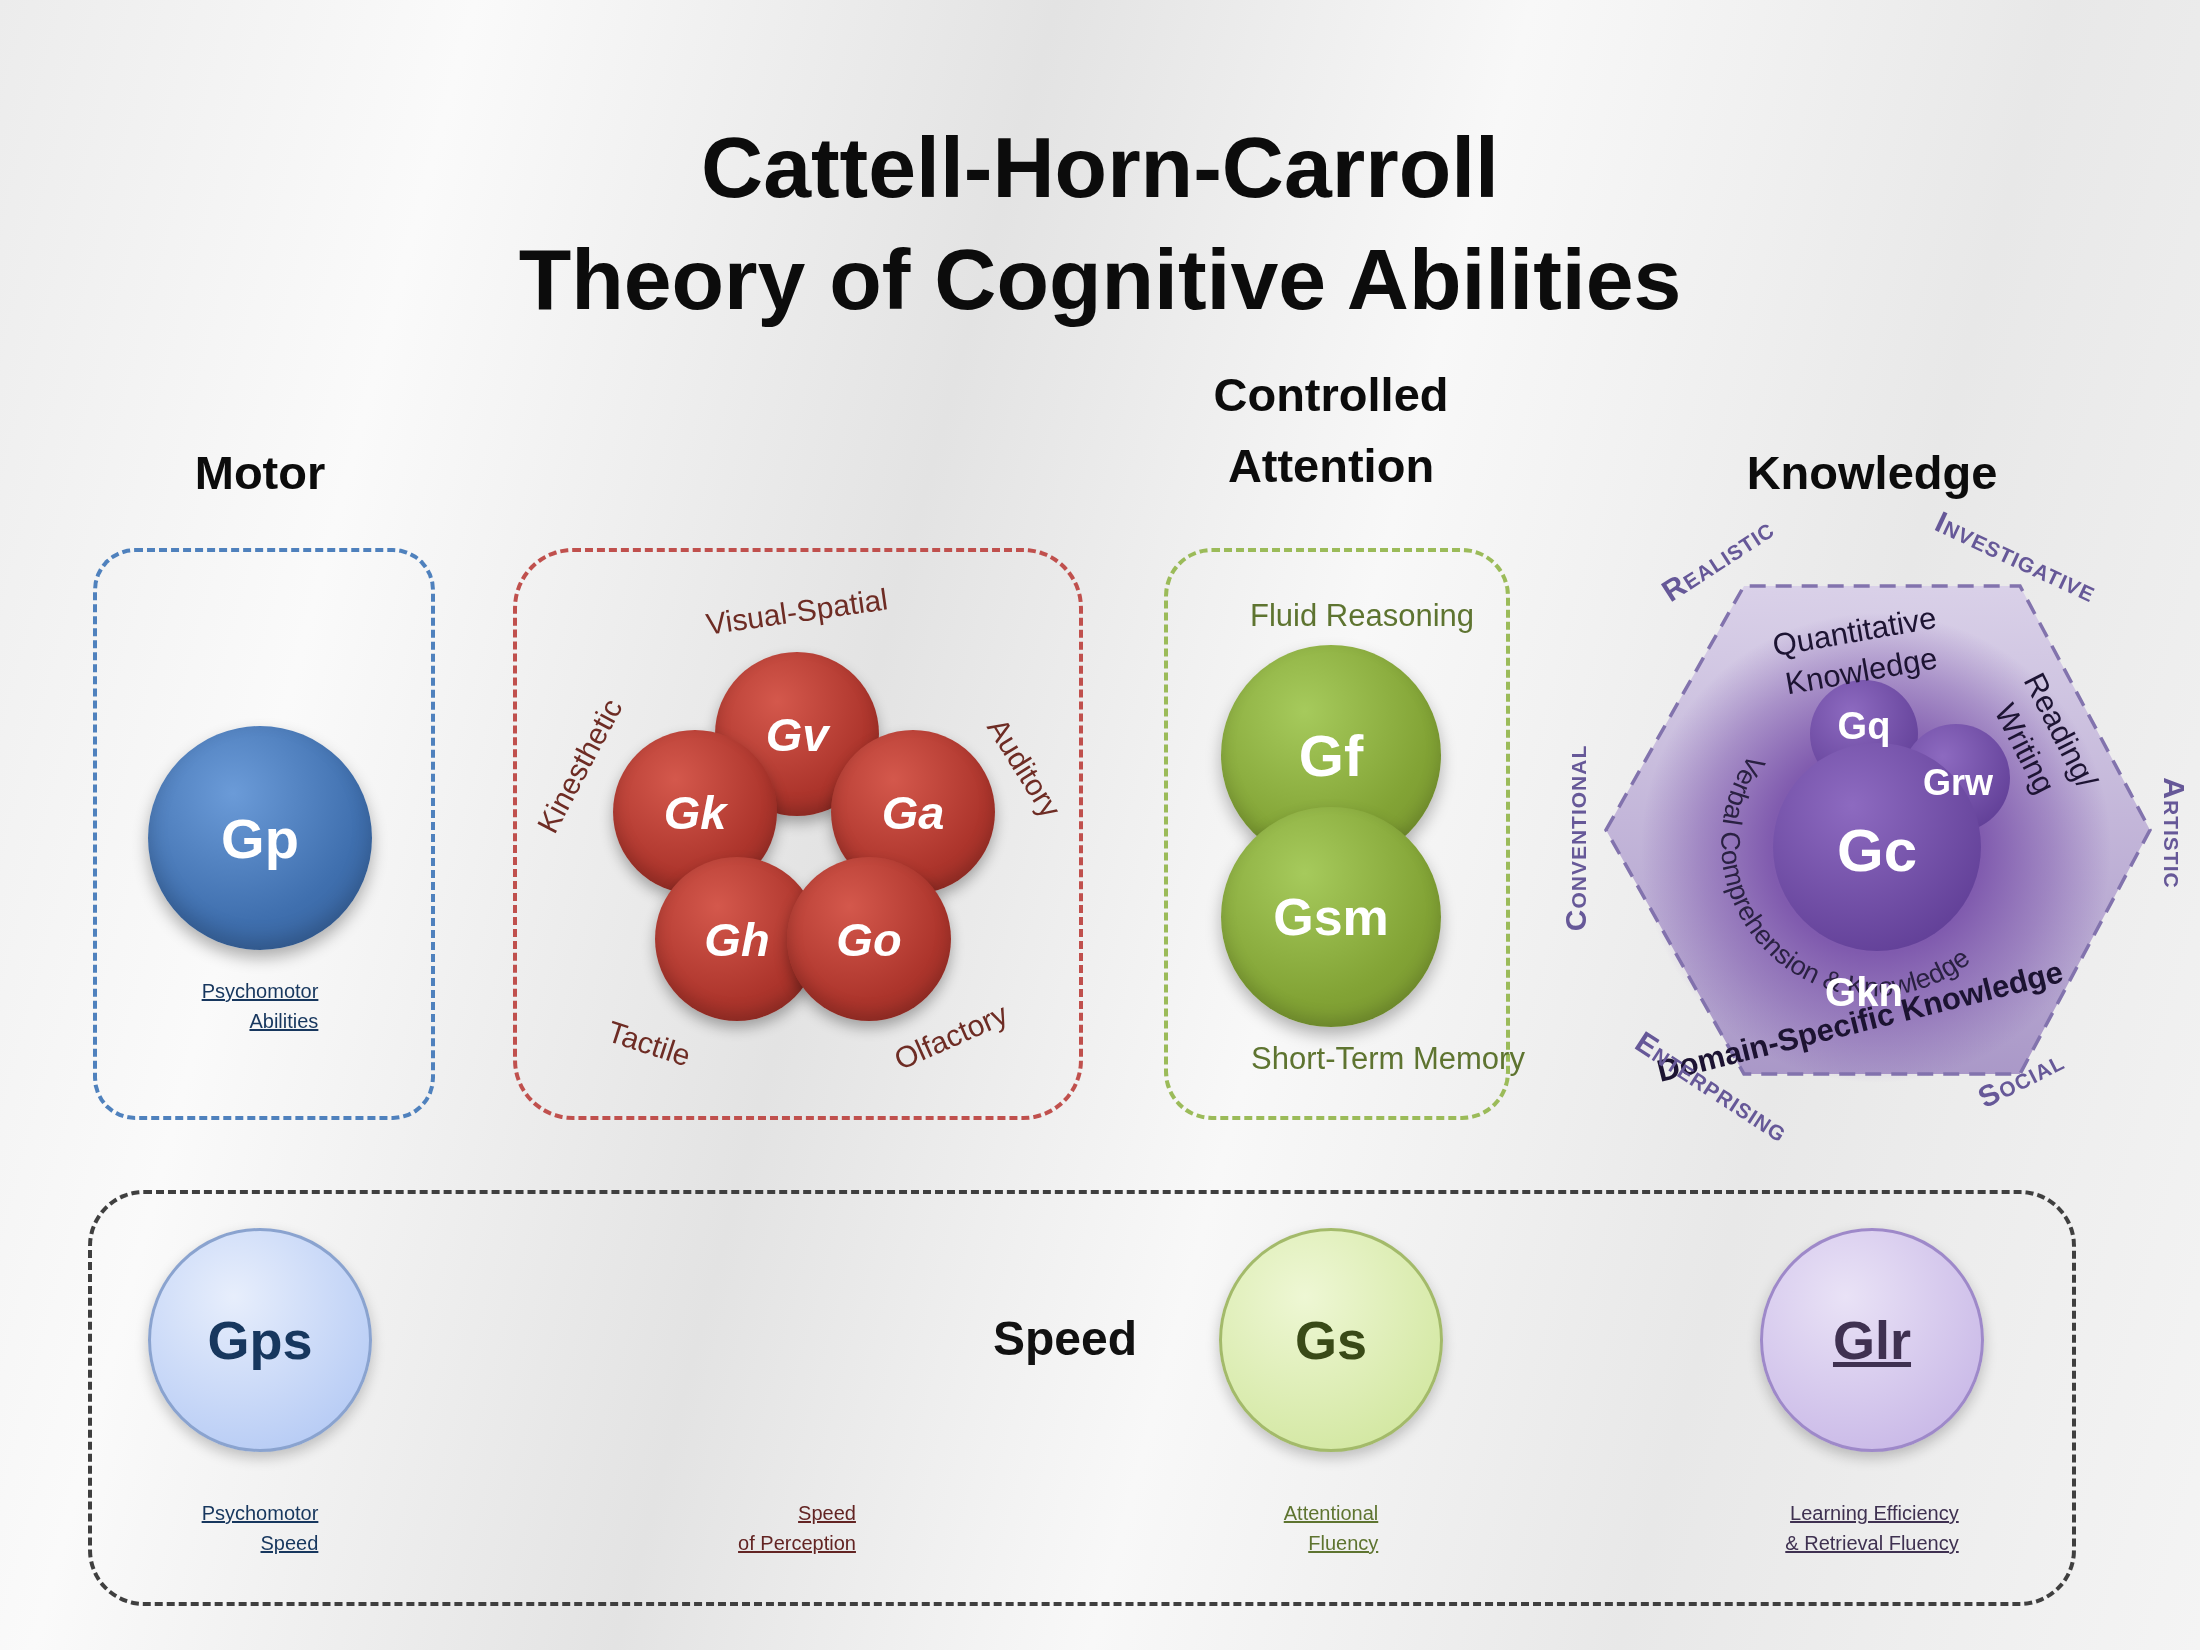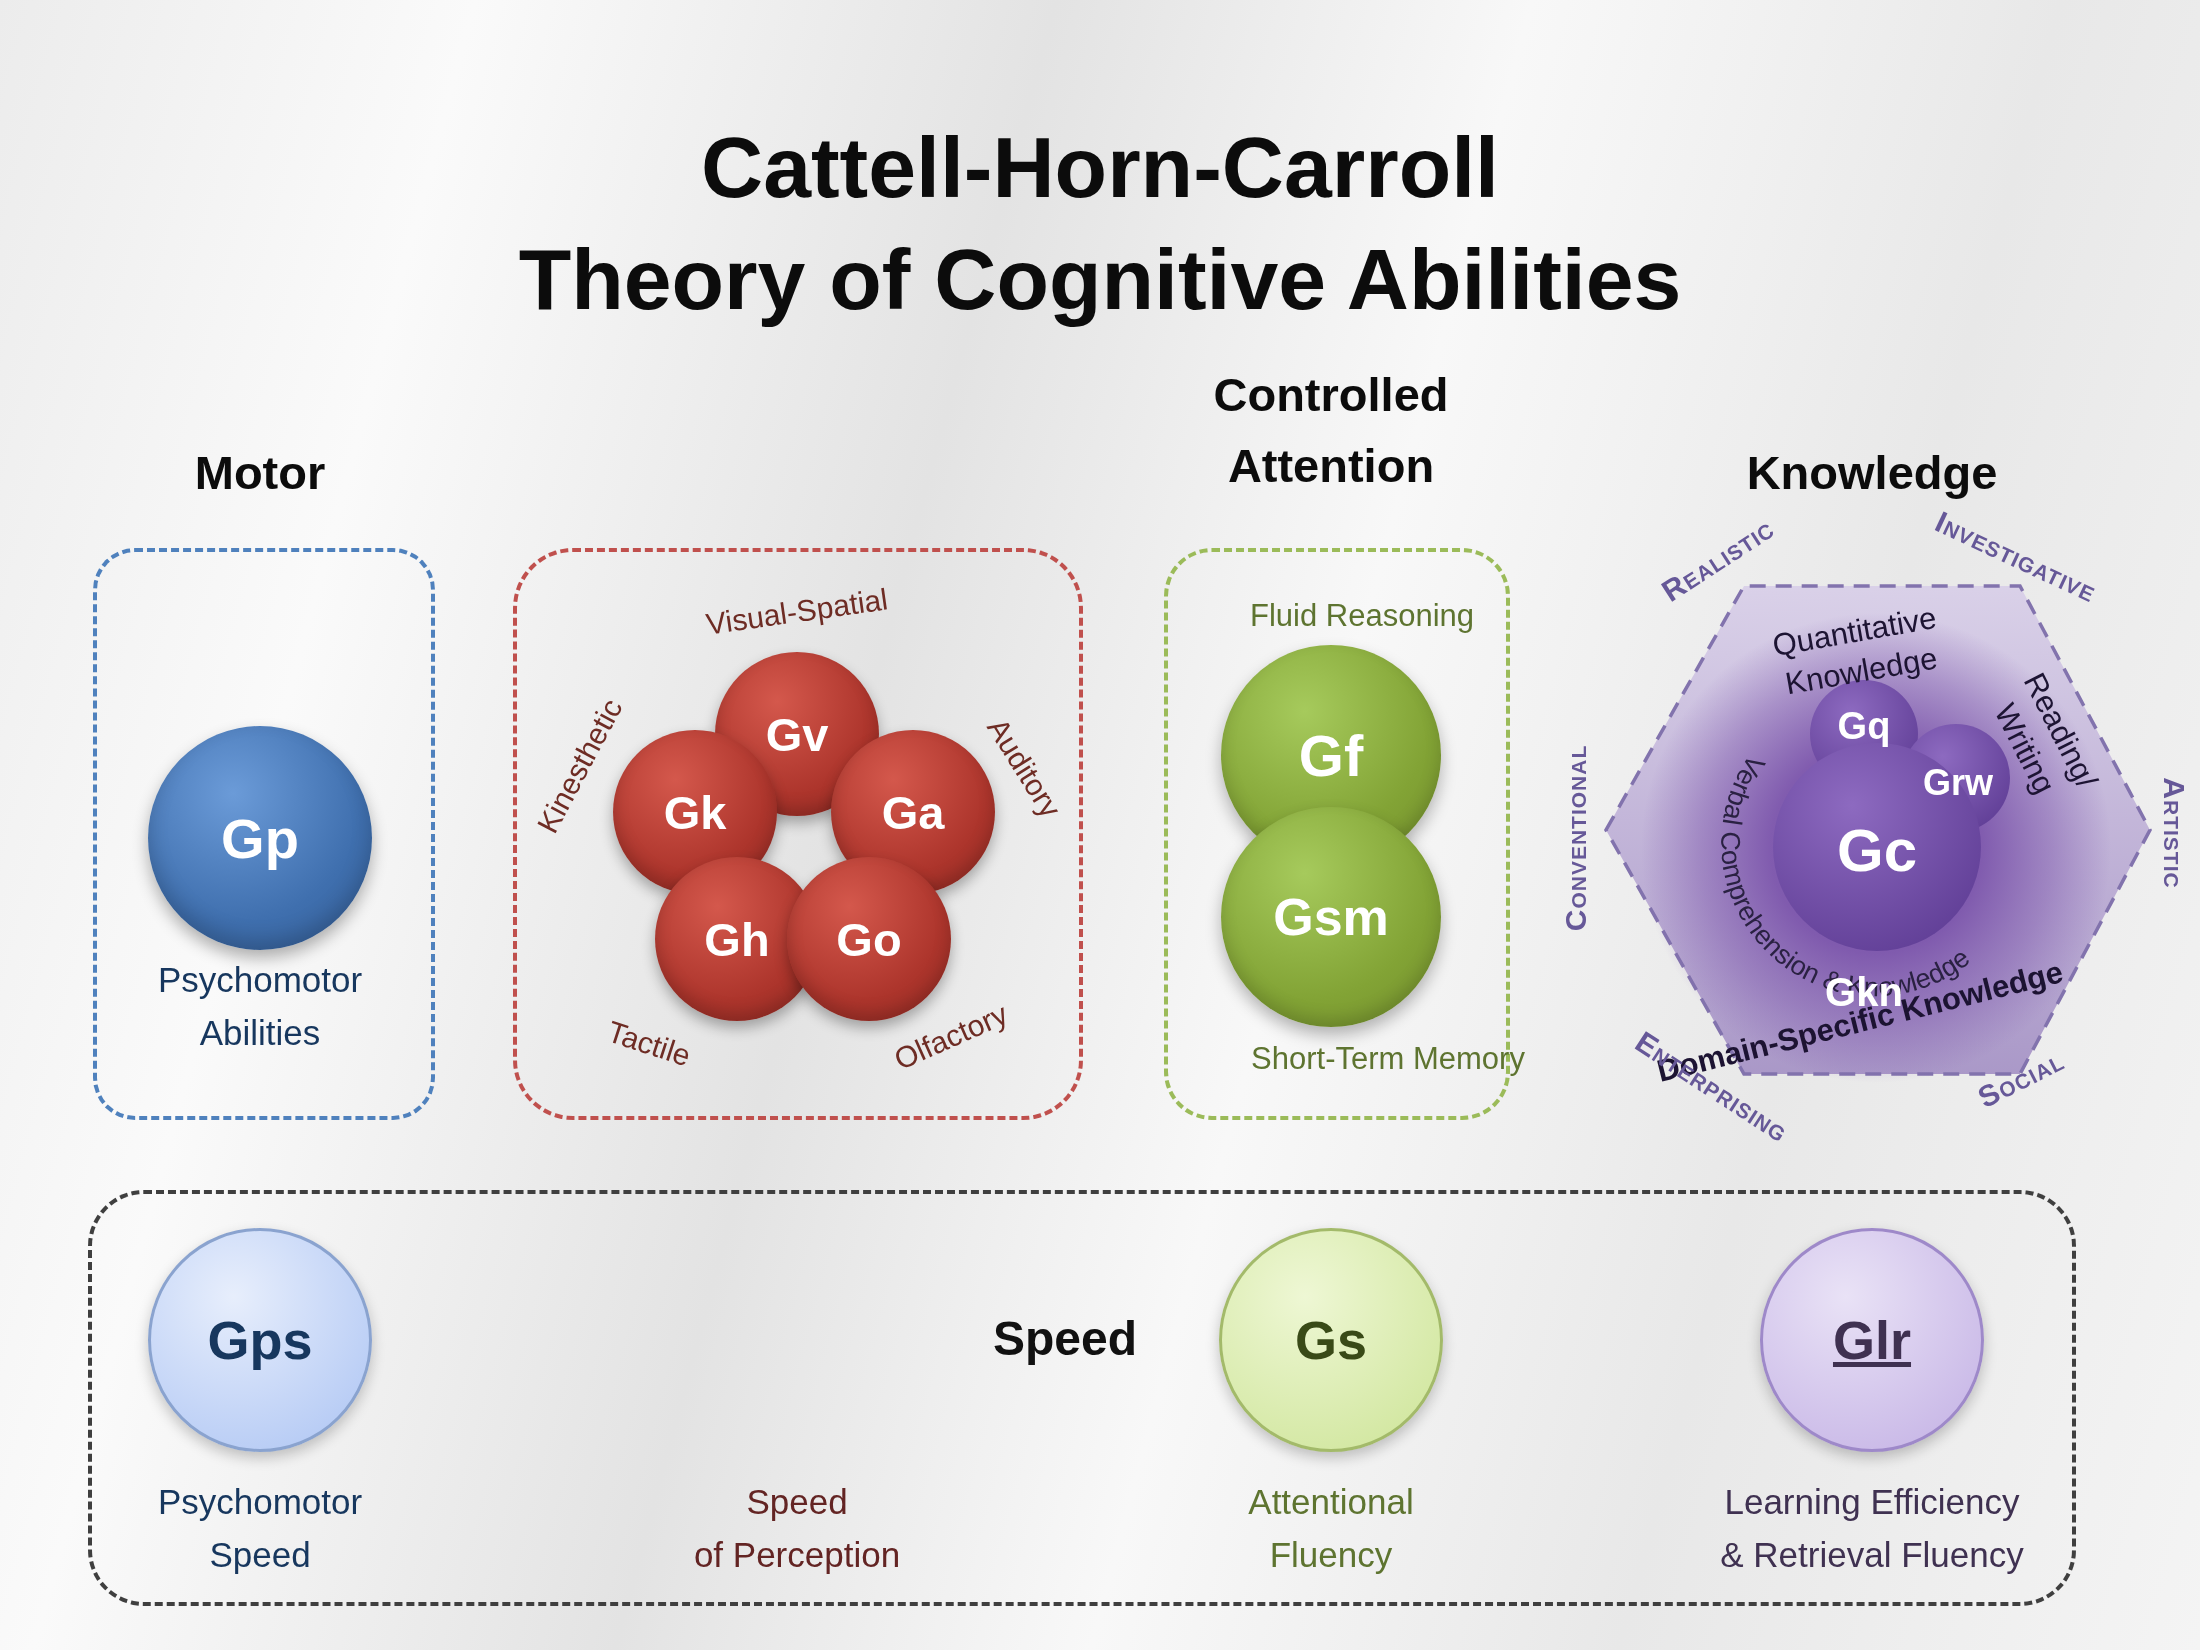--- a/index.html
+++ b/index.html
@@ -24,39 +24,39 @@
   }
 
   .dashbox { position: absolute; border-style: dashed; background: transparent; }
 
   .circle {
     position: absolute; border-radius: 50%; box-sizing: border-box;
     display: flex; align-items: center; justify-content: center;
     font-weight: bold; color: #fff; text-align: center;
   }
   .node-blue  { background: radial-gradient(circle at 38% 30%, #6b9bd8, #3f6fae 62%, #35609a); box-shadow: inset 0 -10px 20px rgba(0,0,0,.18), 0 8px 16px rgba(0,0,0,.30); }
-  .node-red   { background: radial-gradient(circle at 38% 30%, #d4584c, #ad352c 62%, #992c24); box-shadow: inset 0 -8px 16px rgba(0,0,0,.18), 0 7px 14px rgba(0,0,0,.30); }
+  .node-red   { background: radial-gradient(circle at 38% 30%, #d4584c, #ad352c 62%, #992c24); box-shadow: inset 0 -8px 16px rgba(0,0,0,.18), 0 7px 14px rgba(0,0,0,.30); font-style: italic; }
   .node-green { background: radial-gradient(circle at 38% 30%, #a6ca5c, #82a335 62%, #738f2c); box-shadow: inset 0 -8px 16px rgba(0,0,0,.15), 0 8px 16px rgba(0,0,0,.28); }
 
   .pastel { border-width: 3px; border-style: solid; box-shadow: 0 6px 14px rgba(0,0,0,.22); }
   .p-blue   { background: radial-gradient(circle at 38% 30%, #e7eefc, #b9cdf5 78%); border-color: #8aa3cf; color: #17375e; }
   .p-red    { background: radial-gradient(circle at 38% 30%, #fbdbd8, #f3b0ab 78%); border-color: #c8837c; color: #632423; }
   .p-green  { background: radial-gradient(circle at 38% 30%, #eef7d4, #d4e8a4 78%); border-color: #a3ba6a; color: #394a17; }
   .p-purple { background: radial-gradient(circle at 38% 30%, #e9e2f6, #cbbbe8 78%); border-color: #9e89c9; color: #3f3151; }
 
   .rlab { position: absolute; font-size: 30px; color: #6e2c24; white-space: nowrap; }
   .alab { position: absolute; transform: translate(-50%, -50%); font-size: 31px; color: #5e7430; white-space: nowrap; }
   .klab { position: absolute; font-size: 31px; color: #1d1433; text-align: center; line-height: 1.3; }
   .riasec {
     position: absolute; font-weight: bold; font-variant: small-caps;
     font-size: 30px; color: #665898; white-space: nowrap; letter-spacing: 1px;
   }
   .caption {
     position: absolute; transform: translate(-50%, -50%);
-    font-size: 35px; line-height: 1.5; text-align: center; white-space: nowrap;
+    font-size: 20px; line-height: 1.5; text-align: right; white-space: nowrap; text-decoration: underline;
   }
 </style>
 </head>
 <body>
 
 <div class="canvas">
 
   <div class="title">
     <div>Cattell-Horn-Carroll</div>
     <div>Theory of Cognitive Abilities</div>

